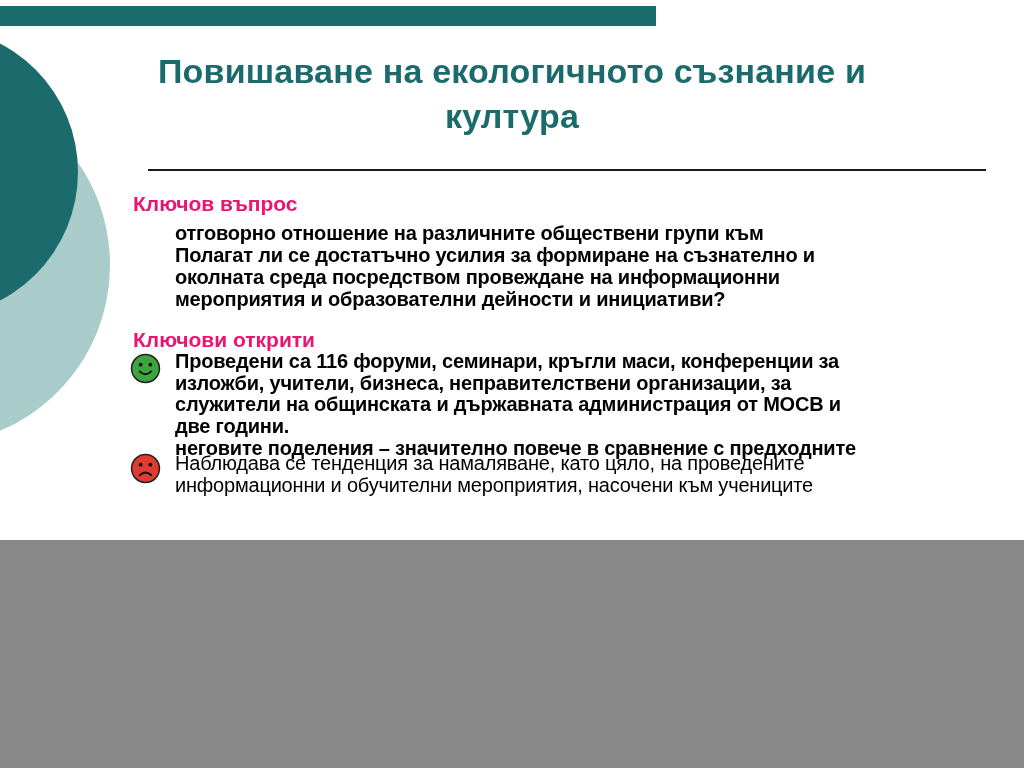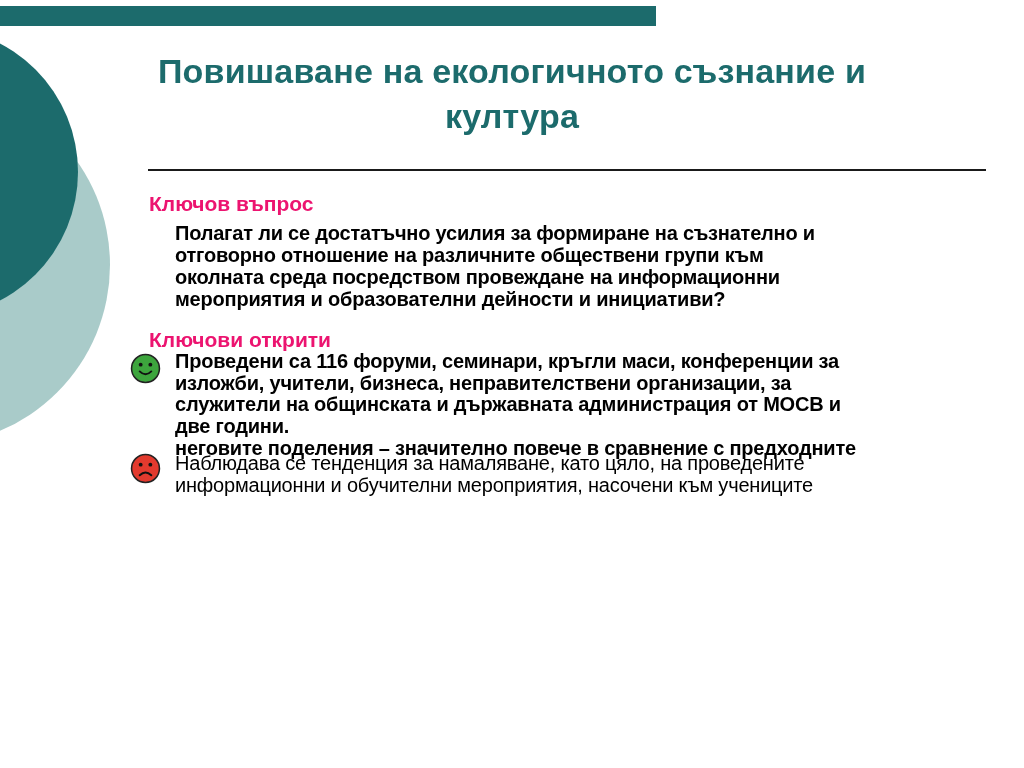--- a/index.html
+++ b/index.html
@@ -1,18 +1,18 @@
 <!DOCTYPE html>
 <html><head>
 <meta charset="utf-8">
 <style>
   html, body { margin: 0; padding: 0; background: #888; }
   #slide {
     position: relative;
-    width: 1024px; height: 768px;
+    width: 1024px; height: 540px;
     background: #ffffff;
     overflow: hidden;
     font-family: "Liberation Sans", sans-serif;
   }
   
   .top-bar {
     position: absolute;
     left: 0; top: 6px;
     width: 656px; height: 20px;
     background: var(--teal, #1C6B6C);
@@ -40,21 +40,21 @@
   }
   .separator {
     position: absolute;
     left: 148px; top: 169px;
     width: 838px; height: 2px;
     background: var(--separator, #1A1A1A);
   }
   
   .section-heading {
     position: absolute;
-    left: 149px;
+    left: 133px;
     color: var(--pink, #EC1470);
     font-size: 21px; font-weight: bold;
     line-height: 24px;
   }
   .heading-question { top: 192px; }
   .heading-messages { top: 328px; }
   
   .question {
     position: absolute;
     left: 175px; top: 222px;
@@ -94,22 +94,22 @@
   <div class="circle circle-dark"></div>
 
   <div class="title">
     <div>Повишаване на екологичното съзнание и</div>
     <div>култура</div>
   </div>
   <div class="separator"></div>
 
   <div class="section-heading heading-question">Ключов въпрос</div>
   <div class="question">
+    <div>отговорно отношение на различните обществени групи към</div>
     <div>Полагат ли се достатъчно усилия за формиране на съзнателно и</div>
-    <div>отговорно отношение на различните обществени групи към</div>
     <div>околната среда посредством провеждане на информационни</div>
     <div>мероприятия и образователни дейности и инициативи?</div>
   </div>
 
   <div class="section-heading heading-messages">Ключови открити</div>
 
   <div class="bullet-item item-positive">
     <span class="bullet-icon">
       <svg width="31" height="31" viewBox="0 0 32 32">
         <circle cx="16" cy="16" r="14.4" fill="#3DA53D" stroke="#222222" stroke-width="1.6"></circle>

